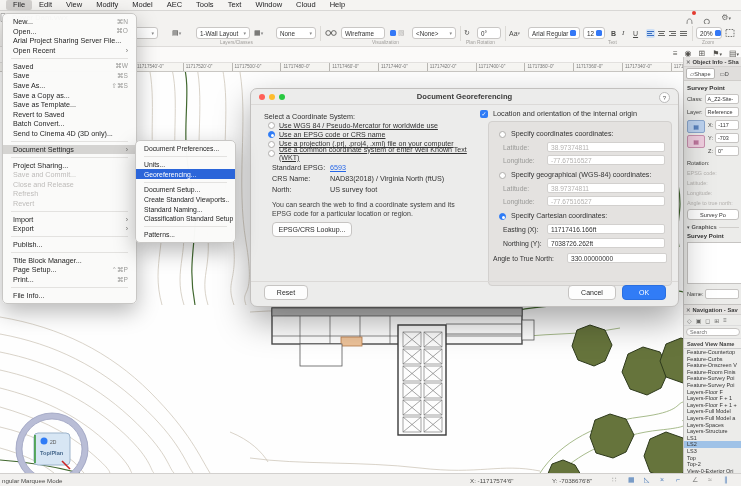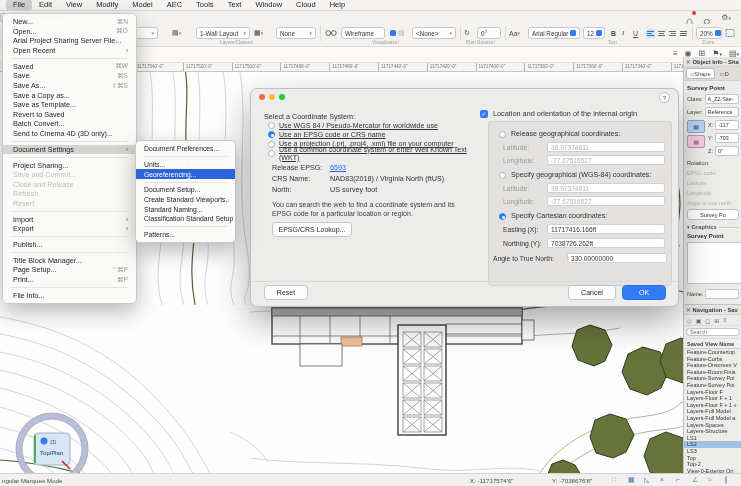--- a/index.html
+++ b/index.html
@@ -592,20 +592,23 @@
     <span class="abs snap" style="left:628px;top:2px;">▦</span>
     <span class="abs snap" style="left:644px;top:2px;">◺</span>
     <span class="abs snap" style="left:660px;top:2px;">×</span>
     <span class="abs snap" style="left:676px;top:2px;">⌐</span>
     <span class="abs snap gray" style="left:692px;top:2px;">∠</span>
     <span class="abs snap gray" style="left:708px;top:2px;">≈</span>
     <span class="abs snap" style="left:724px;top:2px;">∥</span>
   </div>
 
   <div class="abs dialog">
+    <div class="dlg-title">
+      <span>Document Georeferencing</span>
+    </div>
     <span class="abs tl" style="left:8px;top:4.5px;background:#ff5f57;"></span>
     <span class="abs tl" style="left:18px;top:4.5px;background:#febc2e;"></span>
     <span class="abs tl" style="left:28px;top:4.5px;background:#28c840;"></span>
     <span class="abs" style="right:8px;top:3px;width:9px;height:9px;border-radius:50%;border:1px solid #bbb;background:#fdfdfd;font-size:6px;color:#555;display:flex;align-items:center;justify-content:center;">?</span>
 
     <div class="abs" style="left:13px;top:23px;color:#2e2e2e;">Select a Coordinate System:</div>
     <div class="abs" style="left:17px;top:33px;width:220px;text-decoration:underline;">
 
         <div class="dlg-radio-row">
           <span class="radio"></span>
@@ -620,40 +623,40 @@
         <div class="dlg-radio-row">
           <span class="radio"></span>
           <span style="font-size:7.1px;">Use a projection (.prj, .proj4, .xml) file on your computer</span>
         </div>
 
         <div class="dlg-radio-row">
           <span class="radio"></span>
           <span style="font-size:7.1px;">Use a common coordinate system or enter Well Known Text (WKT)</span>
         </div>
       </div>
-    <div class="abs" style="left:21px;top:74px;">Release EPSG:</div>
+    <div class="abs" style="left:21px;top:74px;">Standard EPSG:</div>
     <a class="abs link" style="left:79px;top:74px;">6593</a>
     <div class="abs" style="left:21px;top:85px;">CRS Name:</div>
     <div class="abs" style="left:79px;top:85px;">NAD83(2018) / Virginia North (ftUS)</div>
     <div class="abs" style="left:21px;top:96px;">North:</div>
     <div class="abs" style="left:79px;top:96px;">US survey foot</div>
     <div class="abs" style="left:21px;top:112px;font-size:7px;color:#3e3e3e;">You can search the web to find a coordinate system and its</div>
     <div class="abs" style="left:21px;top:121px;font-size:7px;color:#3e3e3e;">EPSG code for a particular location or region.</div>
     <div class="dbtn" style="left:21px;top:133px;width:78px;">
       <span>EPSG/CRS Lookup...</span>
     </div>
 
     <div class="abs" style="left:229px;top:20px;display:flex;align-items:center;gap:5px;">
       <span class="checkbox">✓</span>
       <span style="font-size:7.3px;">Location and orientation of the internal origin</span>
     </div>
     <div class="grouppanel">
       <div class="abs" style="left:10px;top:8px;display:flex;gap:5px;align-items:center;">
         <span class="radio"></span>
-        <span style="font-size:7.1px;">Release geographical coordinates:</span>
+        <span style="font-size:7.1px;">Specify coordinates coordinates:</span>
       </div>
       <div class="glabel" style="left:14px;top:22px;">Latitude:</div>
       <div class="dfield dis" style="left:58px;top:20px;width:118px;">
           <span>38.97374811</span>
         </div>
       <div class="glabel" style="left:14px;top:35px;">Longitude:</div>
       <div class="dfield dis" style="left:58px;top:33px;width:118px;">
           <span>-77.67516527</span>
         </div>
 

